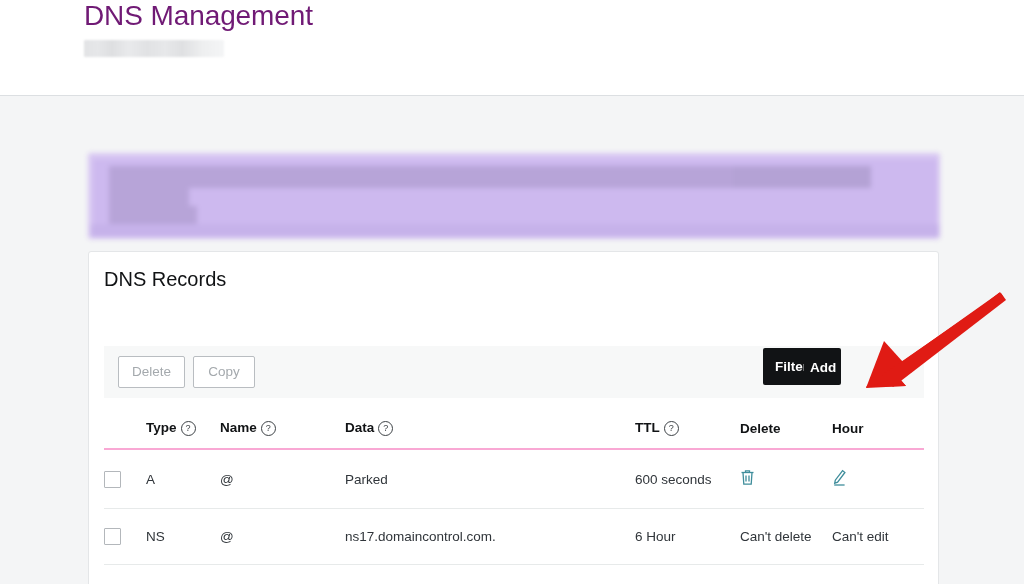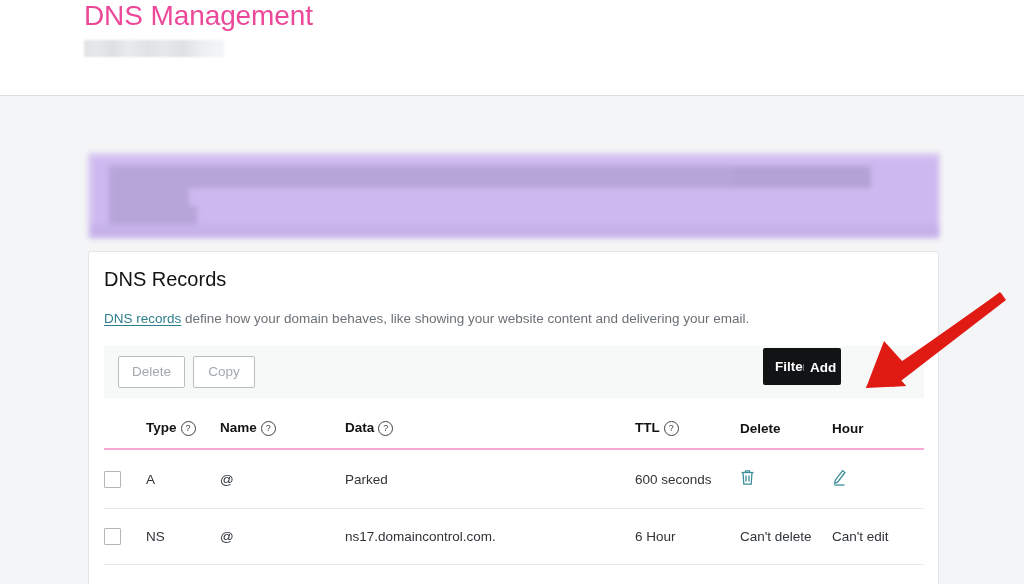--- a/index.html
+++ b/index.html
@@ -24,21 +24,21 @@
     background: #ffffff;
     border-bottom: 1px solid #dcdfe2;
     box-sizing: border-box;
   }
   .page-title {
     position: absolute;
     left: 84px;
     top: 0px;
     font-size: 28px;
     line-height: 32px;
-    color: #ec4899;
+    color: #701a75;
     font-weight: 400;
     letter-spacing: -0.1px;
   }
   .redacted-subtitle {
     position: absolute;
     left: 84px;
     top: 40px;
     width: 140px;
     height: 17px;
     border-radius: 1px;
@@ -299,23 +299,20 @@
     <div class="pb-line pb-l2"></div>
     <div class="pb-line pb-l3"></div>
   </div>
   <div class="pb-foot"></div>
 </div>
 
 <div class="records-card">
 
   <div class="card-title">DNS Records</div>
 
-  <div class="card-desc">
-    <a href="#">DNS records</a><span> define how your domain behaves, like showing your website content and delivering your email.</span>
-  </div>
 
   <div class="toolbar">
     <button class="btn-ghost btn-delete">Delete</button>
     <button class="btn-ghost btn-copy">Copy</button>
 
     <button class="btn-dark btn-filter">
       <span>Filter</span>
       <span class="chev"></span>
     </button>
 

